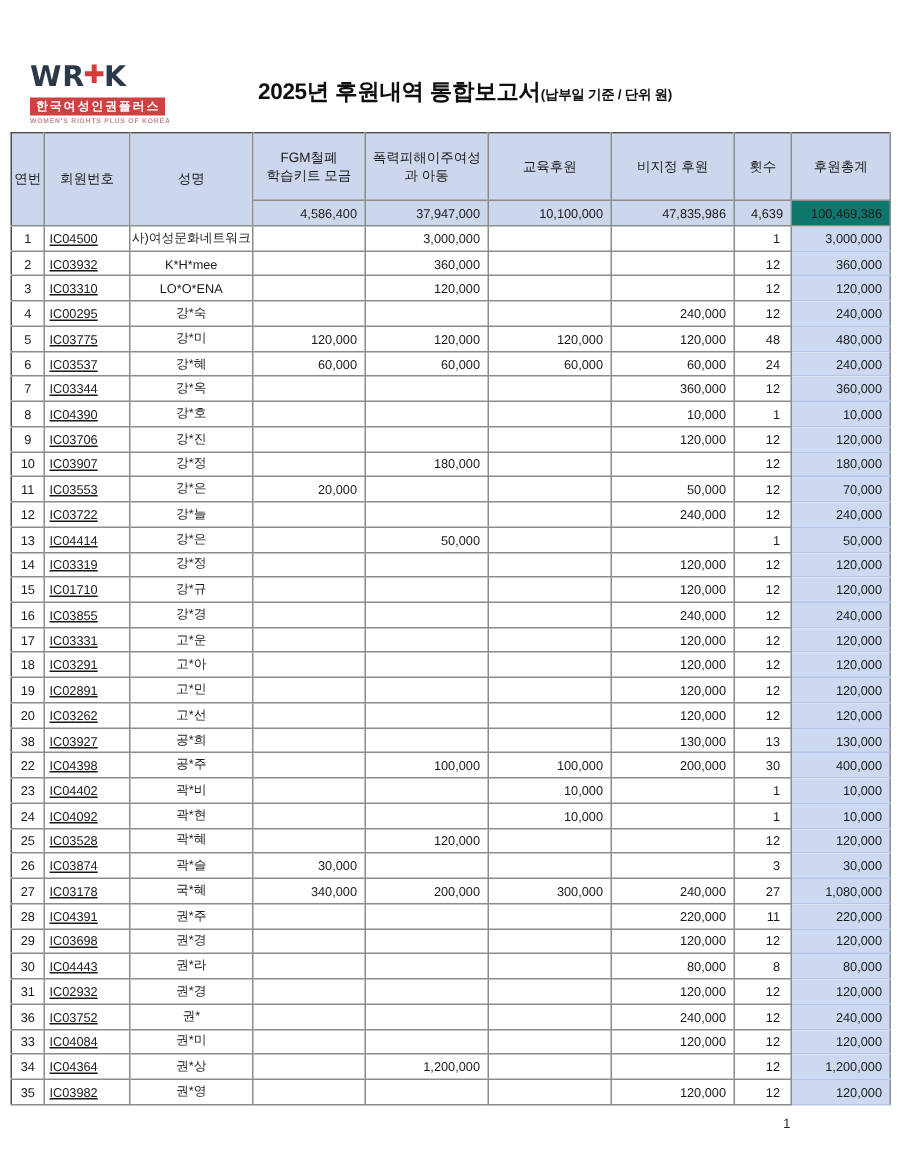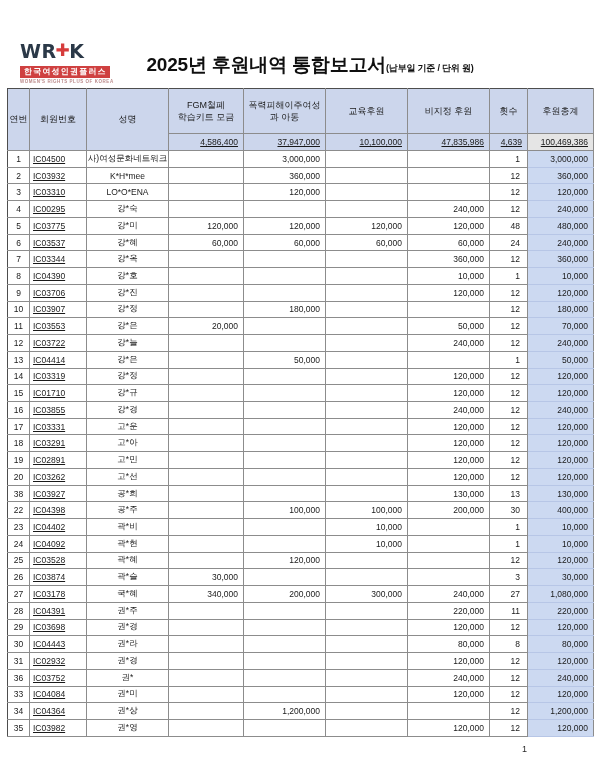--- a/index.html
+++ b/index.html
@@ -10,42 +10,42 @@
   .logo{position:absolute;left:20px;top:42px;line-height:1;}
   .logo-word{font-size:19px;font-weight:800;color:#2b3948;letter-spacing:0.5px;
     font-family:"DejaVu Sans","Liberation Sans",sans-serif;display:flex;align-items:center;}
   .logo-cross{color:#d63c3c;font-size:17px;font-weight:700;margin:0 -1px;transform:translateY(-1px);display:inline-block;}
   .logo-kr{margin-top:2px;background:#cf4040;color:#ffffff;font-size:8px;font-weight:700;
     padding:2px 3px 2px 4px;display:inline-block;letter-spacing:1.2px;text-align:right;}
   .logo-en{font-size:4.5px;color:#bb8a8a;letter-spacing:0.55px;margin-top:1.5px;font-weight:700;}
 
   
   .title-wrap{position:absolute;top:52px;left:0;width:620px;text-align:center;white-space:nowrap;}
-  .title-main{font-size:19px;font-weight:800;color:#0f0f0f;letter-spacing:-0.2px;}
+  .title-main{font-size:15px;font-weight:800;color:#0f0f0f;letter-spacing:-0.2px;}
   .title-sub{font-size:9px;font-weight:800;color:#0f0f0f;letter-spacing:-0.2px;}
 
   
   table{position:absolute;left:7px;top:88px;width:586px;border-collapse:collapse;table-layout:fixed;
     border:1px solid #4d4d4d;}
   th,td{border-right:1px solid #8c8c8c;border-bottom:1px solid #8c8c8c;padding:0;margin:0;
     overflow:hidden;white-space:nowrap;color:#1a1a1a;}
   thead th{background:#ccd6ec;font-size:9px;font-weight:400;text-align:center;vertical-align:middle;
     white-space:pre-line;line-height:1.35;}
   tr.h-label{height:45px;}
   tr.h-total{height:17px;}
-  tr.h-total td{background:#ccd6ec;font-size:8.5px;text-align:right;padding-right:5px;text-decoration:underline;}
+  tr.h-total td{background:#ccd6ec;font-size:8.5px;text-align:right;padding-right:5px;}
   tbody tr{height:16.74px;}
   tbody td{font-size:8.5px;vertical-align:middle;}
   .c-no{text-align:center;}
   .c-id{text-align:left;padding-left:3px;text-decoration:underline;}
   .c-name{text-align:center;}
   .c-num{text-align:right;padding-right:5px;}
   .c-count{text-align:right;padding-right:7px;}
   .c-total{text-align:right;padding-right:5px;background:#ccd9f1;border-bottom-color:#b7c6e6;}
-  thead td.c-total{background:#e5e5e5;border-bottom-color:#8c8c8c;}
+  thead td.c-total{background:#0f766e;border-bottom-color:#8c8c8c;}
 
   
   .page-number{position:absolute;top:744px;right:25px;font-size:9px;color:#2a2a2a;}
 </style>
 </head>
 <body>
 
 <div class="page">
 
   <div class="logo">

